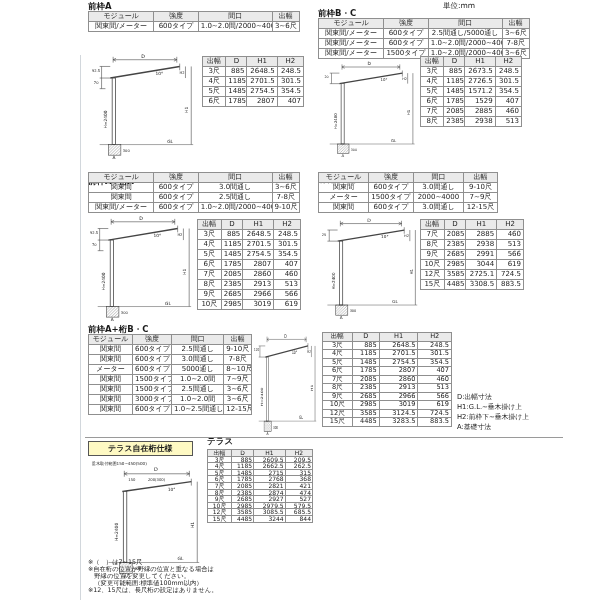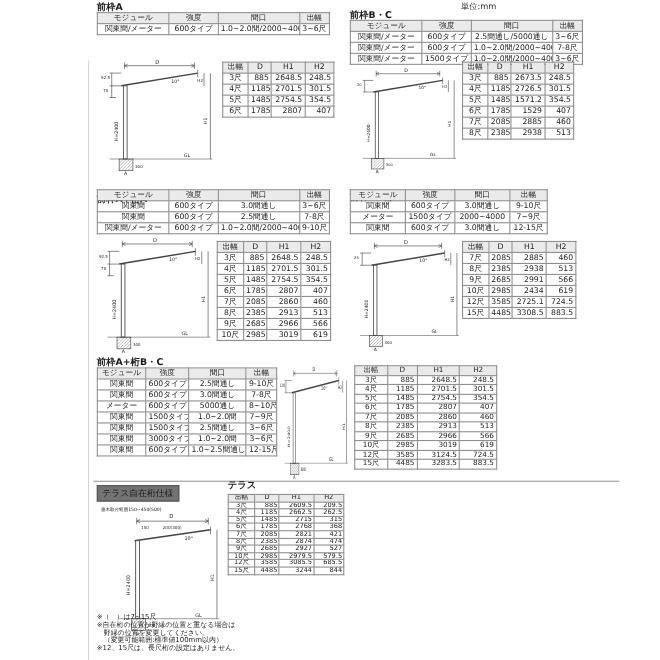--- a/index.html
+++ b/index.html
@@ -13,22 +13,22 @@
   .tbl th{background:#eaeaea;font-weight:normal;}
   .tbl th,.tbl td{border:0.5px solid #8f8f8f;padding:0 2px;height:9px;line-height:9px;
         text-align:center;overflow:hidden;white-space:nowrap;}
   .dims td:nth-child(n+2){text-align:right;}
   .dims-sm th,.dims-sm td{height:7.5px;line-height:7.5px;font-size:6.6px;}
   .dims-xs table{font-size:6px;}
   .dims-xs th,.dims-xs td{height:5.6px;line-height:5.6px;padding:0 1px;}
   .legend{position:absolute;font-size:6.8px;line-height:10px;white-space:nowrap;}
   .footnotes{position:absolute;font-size:6.3px;line-height:6.9px;white-space:nowrap;}
   .divider{position:absolute;left:85px;top:437px;width:478px;height:1px;background:#9a9a9a;}
-  .boxed-title{position:absolute;font-size:8px;font-weight:normal;border:1px solid #555;
-        padding:1px 4px;background:#737373;}
+  .boxed-title{position:absolute;font-size:8px;font-weight:bold;border:1px solid #555;
+        padding:1px 19px;background:#fef9c3;}
   svg.diagram{position:absolute;}
   svg text{font-family:"DejaVu Sans",sans-serif;fill:#222;}
 </style>
 </head>
 <body>
 
 <div class="page">
   <div class="vline"></div>
 
   <div class="sec-title" style="left:88px;top:1px">前枠A</div>
@@ -130,21 +130,21 @@
           <tr>
             <td>6尺</td>
             <td>1785</td>
             <td>2807</td>
             <td>407</td>
           </tr>
         </tbody>
       </table>
     </div>
 
-  <div class="unit" style="left:419px;top:1px">単位:mm</div>
+  <div class="unit" style="left:443px;top:1px">単位:mm</div>
   <div class="sec-title" style="left:318px;top:8px">前枠B・C</div>
   <div class="tbl" style="left:318px;top:18px;width:212px">
       <table>
         <colgroup>
           <col style="width: 31%;">
           <col style="width: 21%;">
           <col style="width: 35%;">
           <col style="width: 13%;">
         </colgroup>
         <thead>
@@ -495,21 +495,21 @@
           </tr>
           <tr>
             <td>9尺</td>
             <td>2685</td>
             <td>2991</td>
             <td>566</td>
           </tr>
           <tr>
             <td>10尺</td>
             <td>2985</td>
-            <td>2434</td>
+            <td>3044</td>
             <td>619</td>
           </tr>
           <tr>
             <td>12尺</td>
             <td>3585</td>
             <td>2725.1</td>
             <td>724.5</td>
           </tr>
           <tr>
             <td>15尺</td>
@@ -684,20 +684,26 @@
           </tr>
           <tr>
             <td>15尺</td>
             <td>4485</td>
             <td>3283.5</td>
             <td>883.5</td>
           </tr>
         </tbody>
       </table>
     </div>
+  <div class="legend" style="left:457px;top:392px">
+      <div>D:出幅寸法</div>
+      <div>H1:G.L.~垂木掛け上</div>
+      <div>H2:前枠下~垂木掛け上</div>
+      <div>A:基礎寸法</div>
+    </div>
 
   <div class="divider"></div>
 
   <div class="boxed-title" style="left:88px;top:441px">テラス自在桁仕様</div>
   <svg class="diagram" style="left:90px;top:458px" width="112" height="138" viewBox="0 0 112 140">
     <g stroke="#444" stroke-width="0.6" fill="none">
       <line x1="34" y1="16" x2="100" y2="16"></line>
         <line x1="34" y1="13" x2="34" y2="19"></line>
         <line x1="100" y1="13" x2="100" y2="19"></line>
       <path d="M37,14.5 L34,16 L37,17.5 M97,14.5 L100,16 L97,17.5"></path>

